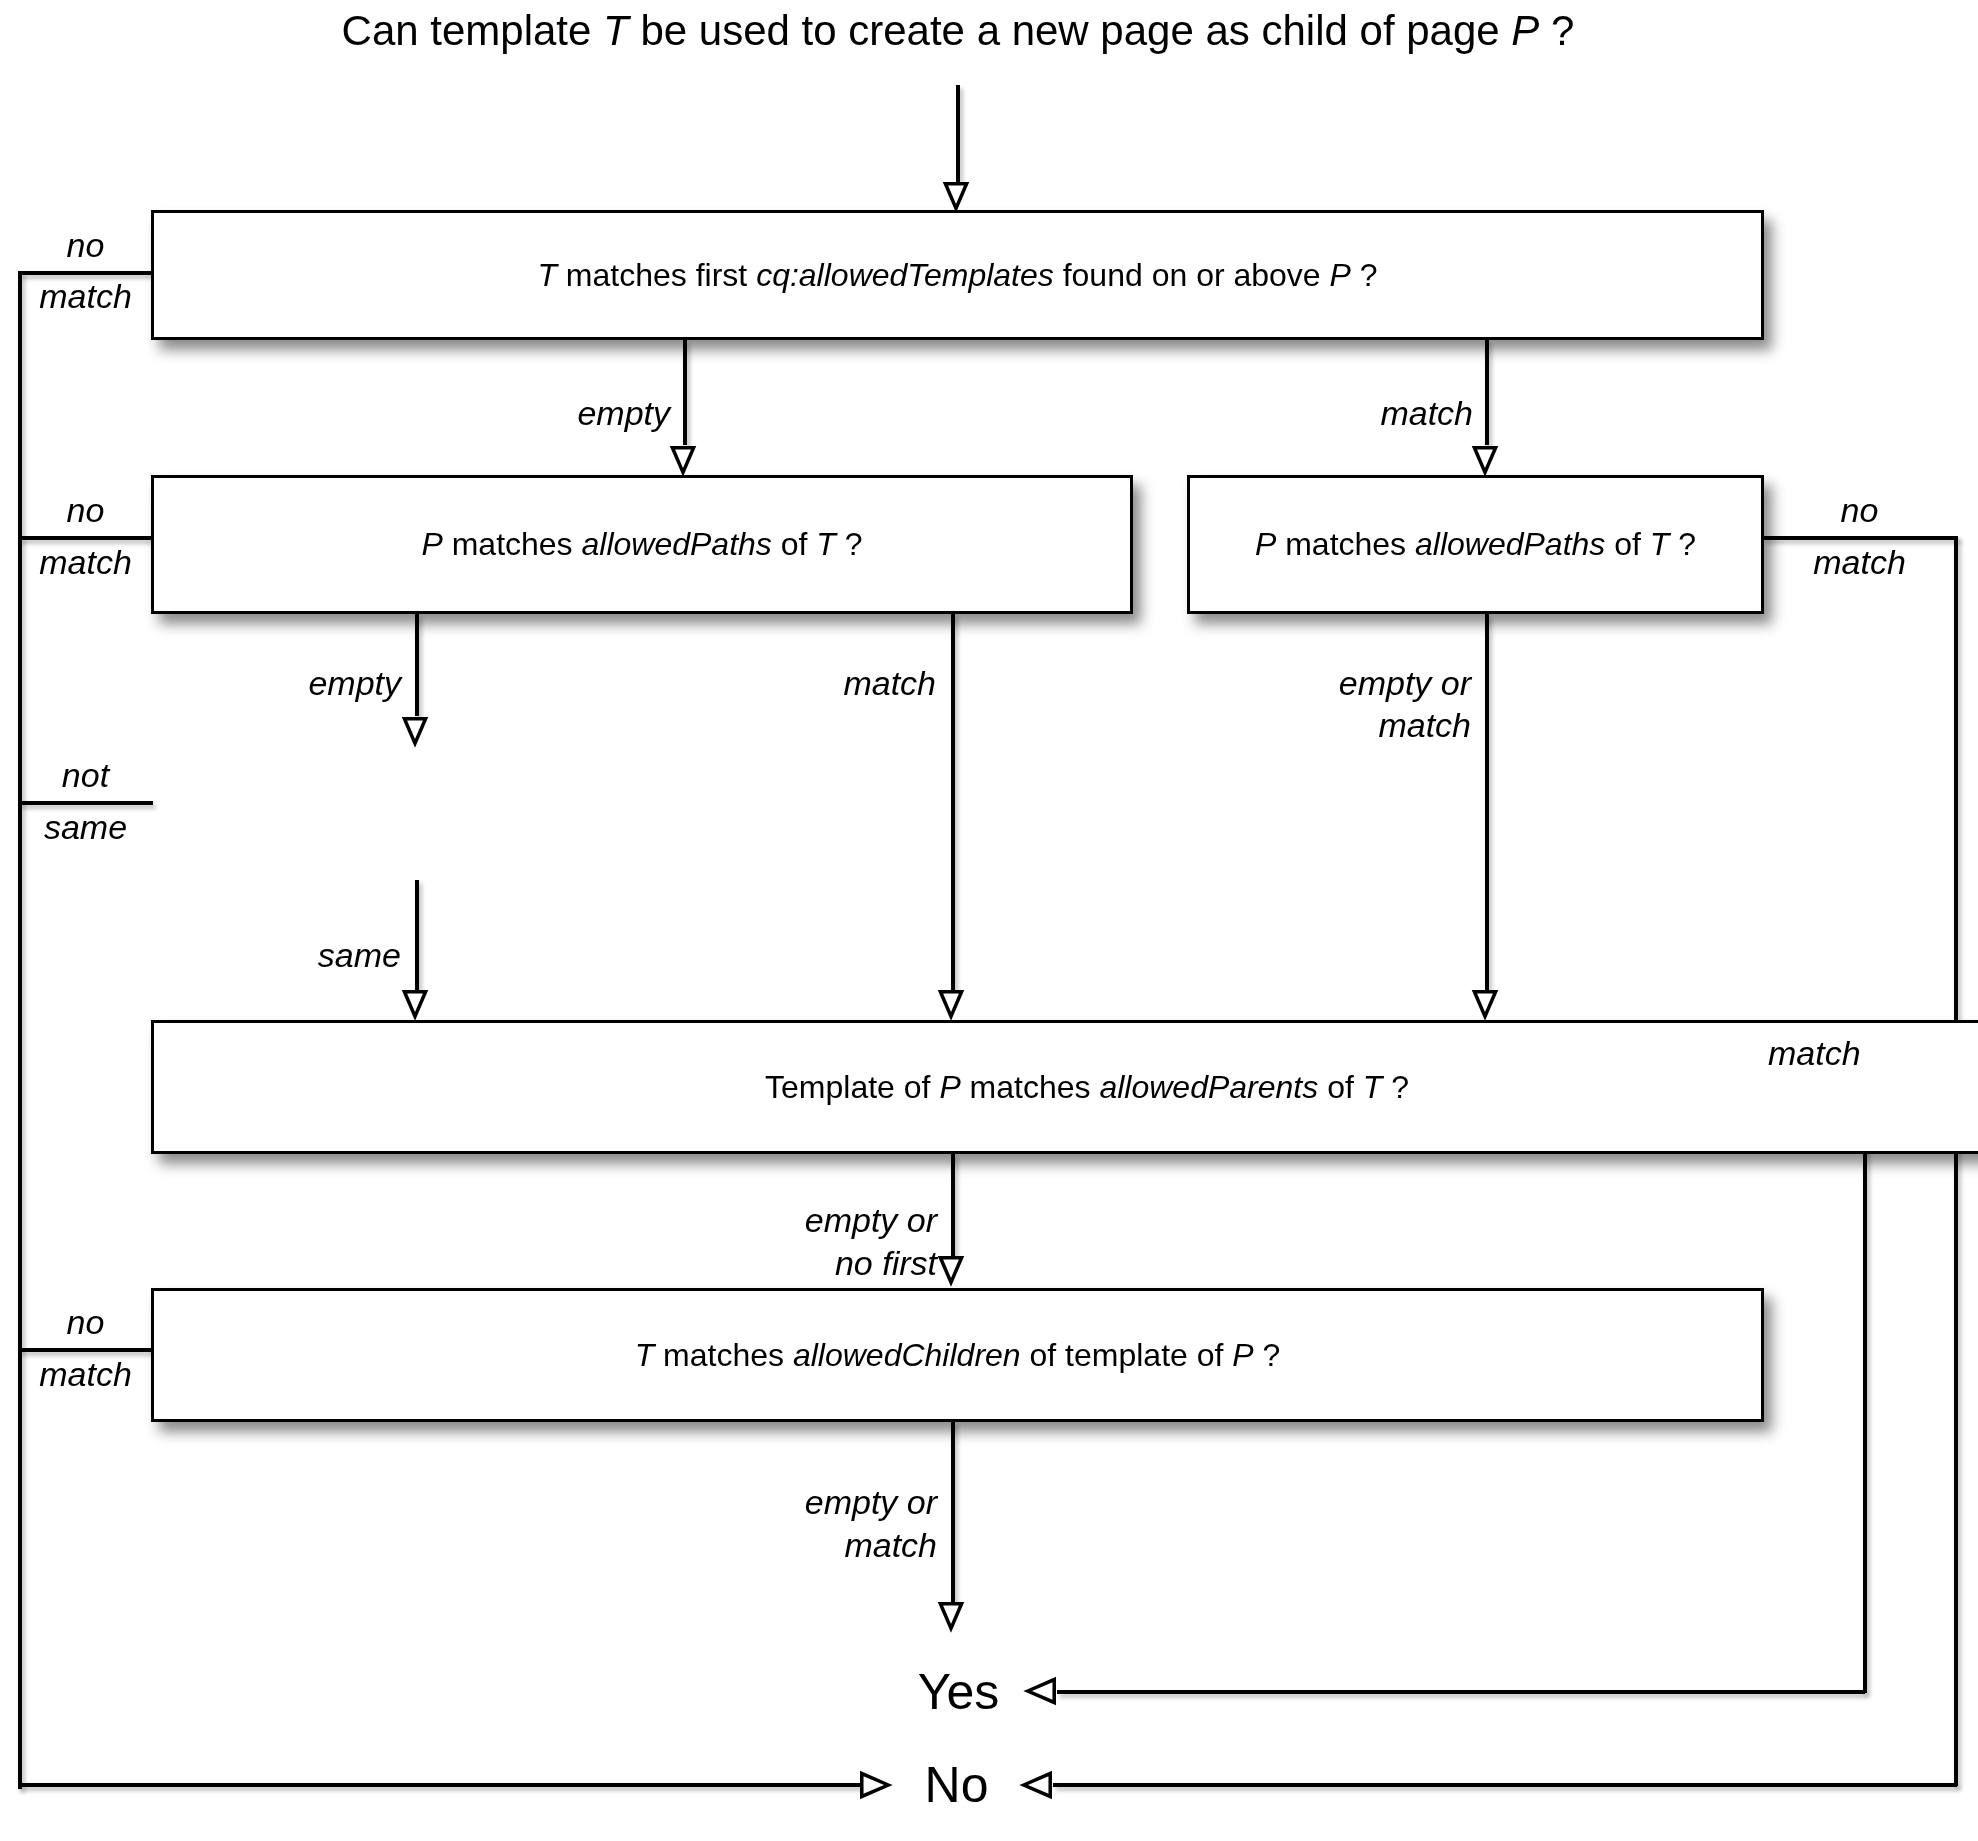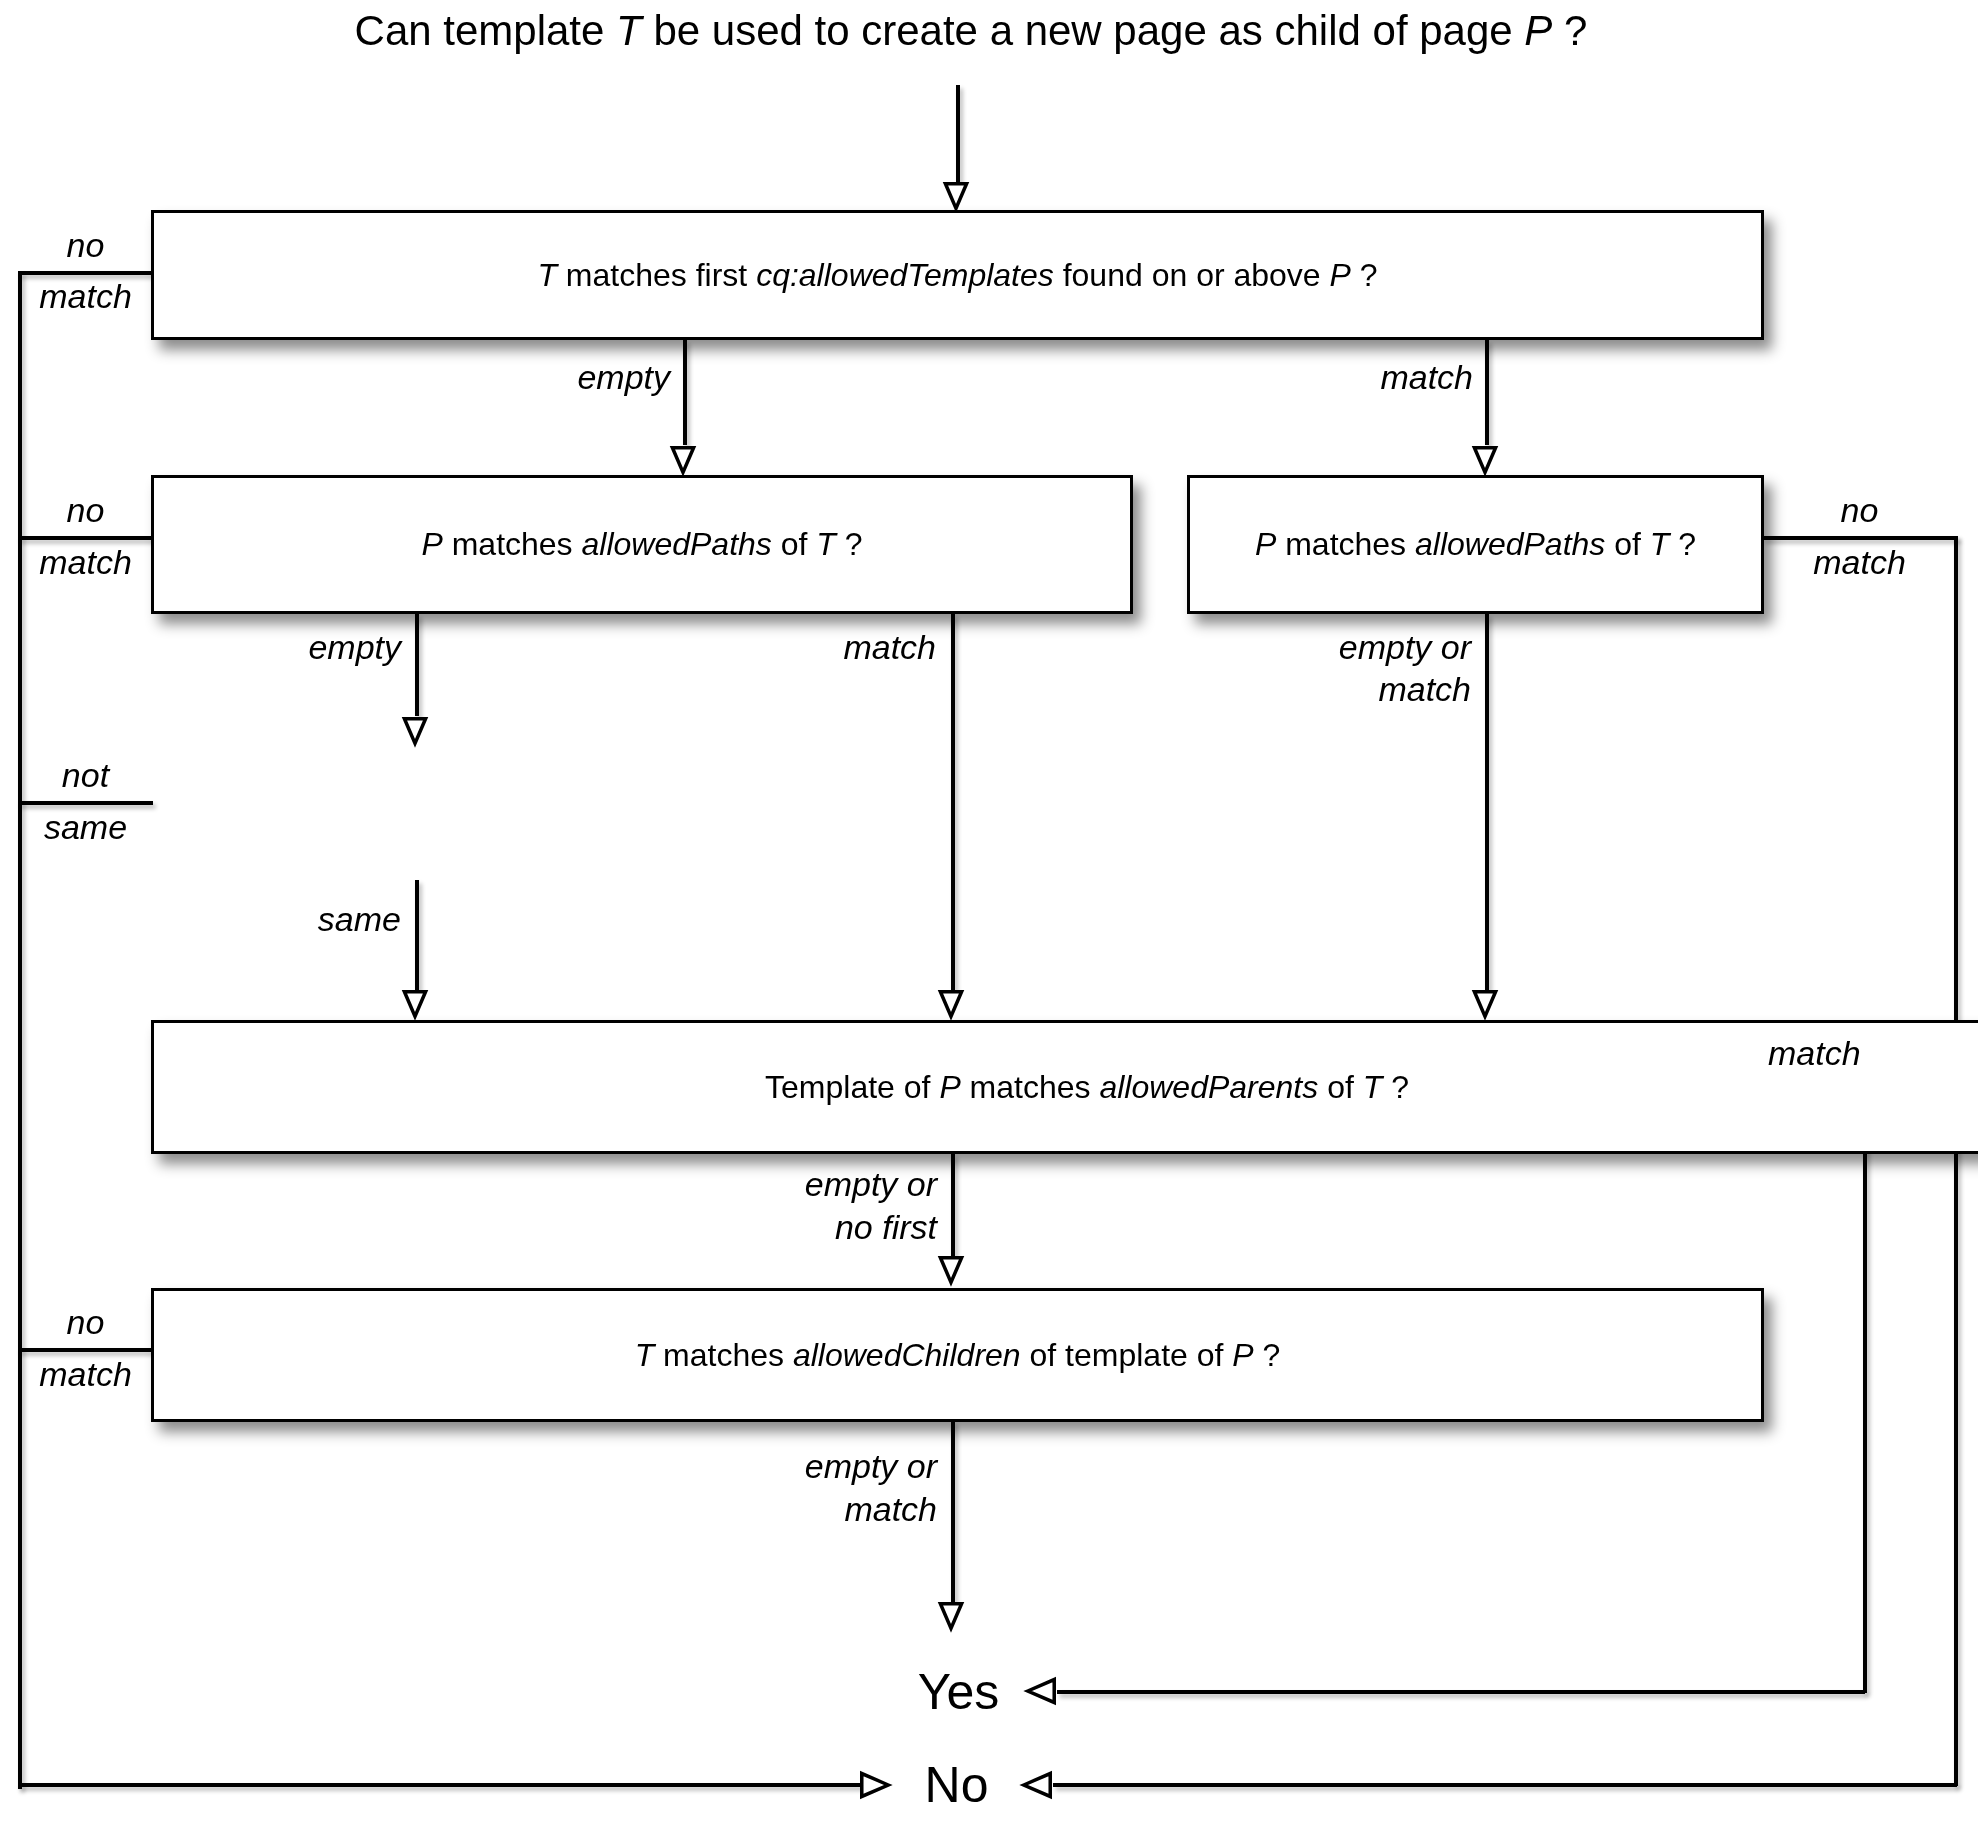--- a/index.html
+++ b/index.html
@@ -1,28 +1,28 @@
 <!DOCTYPE html>
 <html style="font-size:14.3px"><head>
 <meta charset="utf-8">
 <style>
   html,body{margin:0;padding:0;background:#ffffff;}
   .canvas{position:relative;width:1978px;height:1841px;background:#ffffff;overflow:hidden;
           font-family:"Liberation Sans", sans-serif;color:#000;}
-  .title{position:absolute;text-align:center;font-size:42px;letter-spacing:0;padding-left:13px;}
+  .title{position:absolute;text-align:center;font-size:42px;letter-spacing:0;}
   .title .v{font-style:italic;}
   .box{position:absolute;box-sizing:border-box;background:#ffffff;border:3.6px solid #000;
        box-shadow:8px 9.8px 12.5px rgba(0,0,0,0.45);
        display:flex;align-items:center;justify-content:center;
        font-size:32px;text-align:center;padding:0 28px;}
   .box .v{font-style:italic;}
   .ln{position:absolute;background:#000;box-shadow:2.7px 3.6px 4.5px rgba(0,0,0,0.28);}
   .lbl{position:absolute;font-style:italic;font-size:34px;line-height:43px;white-space:nowrap;}
   .lbl.c{text-align:center;}
-  .lbl.r{text-align:right;}
+  .lbl.r{text-align:right;margin-top:36px;}
   .lbl.l{text-align:left;}
   .term{position:absolute;font-size:50px;text-align:center;}
   .ah{position:absolute;overflow:visible;}
 </style>
 </head>
 <body>
 
 <div class="canvas">
 
   <div class="title" style="left:0;top:7.1px;width:1916px;"><span>Can template </span><span class="v">T</span><span> be used to create a new page as child of page </span><span class="v">P</span><span> ?</span></div>

